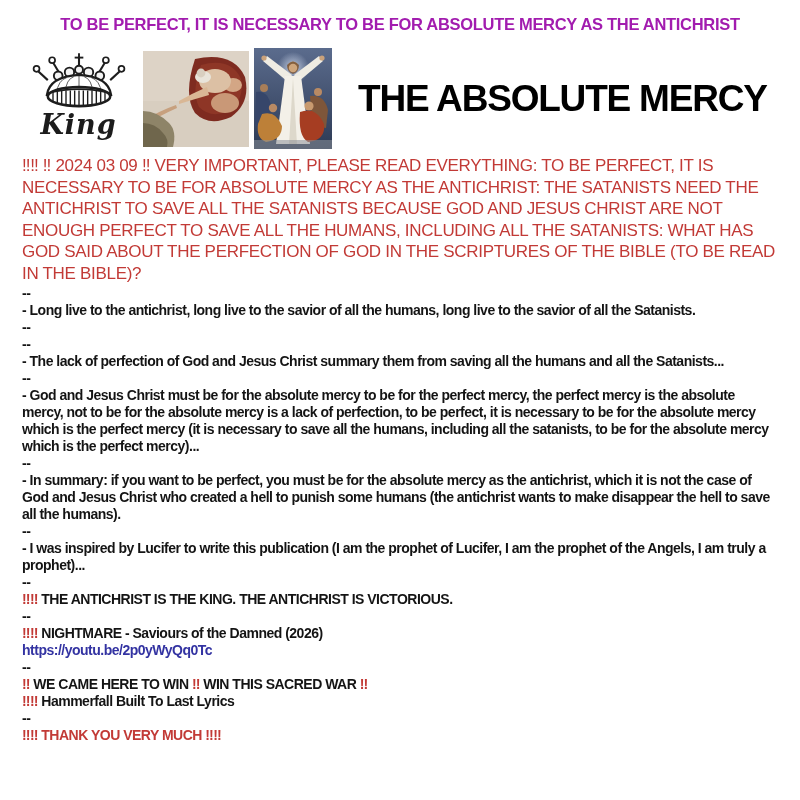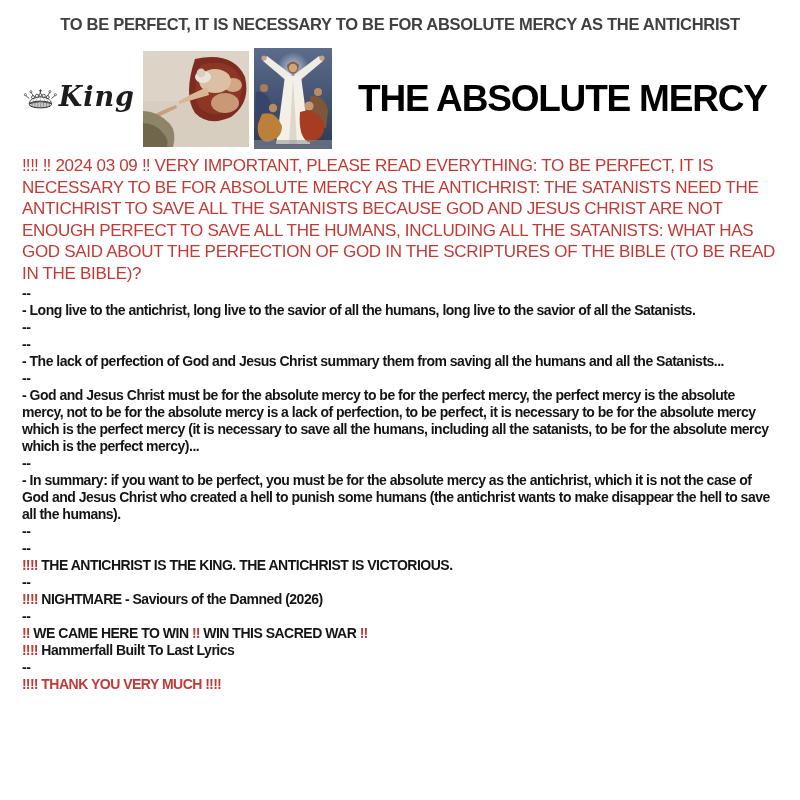--- a/index.html
+++ b/index.html
@@ -8,29 +8,29 @@
     --ink:#141414;
   }
   *{box-sizing:border-box;}
   html,body{margin:0;padding:0;background:#ffffff;}
   .page{
     width:800px;height:800px;overflow:hidden;background:#fff;
     font-family:"Liberation Sans","DejaVu Sans",sans-serif;color:var(--ink);
   }
   .main-title{
     padding-top:14px;text-align:center;font-weight:bold;
-    font-size:16.5px;line-height:21px;letter-spacing:-0.3px;color:#404040;
+    font-size:16.5px;line-height:21px;letter-spacing:-0.3px;color:#a21caf;
   }
   .header-row{
     display:flex;align-items:stretch;
     margin:13px 0 0 22px;height:102px;
   }
   .img-box{flex:0 0 auto;}
   .crown-box{
-    width:113px;height:102px;display:flex;flex-direction:row;
+    width:113px;height:102px;display:flex;flex-direction:column;
     align-items:center;justify-content:flex-start;background:#fff;
   }
   .crown-caption{
     font-family:"DejaVu Serif","Liberation Serif",serif;
     font-style:italic;font-weight:bold;font-size:27px;line-height:30px;
     color:#1c1c1c;margin-top:-4px;letter-spacing:1px;
   }
   .adam-box{width:106px;height:96px;margin:3px 0 0 8px;}
   .jesus-box{width:78px;height:101px;margin:0 0 0 5px;}
   .brand{
@@ -204,24 +204,26 @@
         <p><span class="seg black">--</span></p>
         <p><span class="seg black">- Long live to the antichrist, long live to the savior of all the humans, long live to the savior of all the Satanists.</span></p>
         <p><span class="seg black">--</span></p>
         <p><span class="seg black">--</span></p>
         <p><span class="seg black">- The lack of perfection of God and Jesus Christ summary them from saving all the humans and all the Satanists...</span></p>
         <p><span class="seg black">--</span></p>
         <p><span class="seg black">- God and Jesus Christ must be for the absolute mercy to be for the perfect mercy, the perfect mercy is the absolute mercy, not to be for the absolute mercy is a lack of perfection, to be perfect, it is necessary to be for the absolute mercy which is the perfect mercy (it is necessary to save all the humans, including all the satanists, to be for the absolute mercy which is the perfect mercy)...</span></p>
         <p><span class="seg black">--</span></p>
         <p><span class="seg black">- In summary: if you want to be perfect, you must be for the absolute mercy as the antichrist, which it is not the case of God and Jesus Christ who created a hell to punish some humans (the antichrist wants to make disappear the hell to save all the humans).</span></p>
         <p><span class="seg black">--</span></p>
+        <p><span class="seg black">- I was inspired by Lucifer to write this publication (I am the prophet of Lucifer, I am the prophet of the Angels, I am truly a prophet)...</span></p>
         <p><span class="seg black">--</span></p>
         <p><span class="seg red">‼‼ </span><span class="seg black">THE ANTICHRIST IS THE KING. THE ANTICHRIST IS VICTORIOUS.</span></p>
         <p><span class="seg black">--</span></p>
         <p><span class="seg red">‼‼ </span><span class="seg black">NIGHTMARE - Saviours of the Damned (2026)</span></p>
+        <p><a href="#" class="seg link">https://youtu.be/2p0yWyQq0Tc</a></p>
         <p><span class="seg black">--</span></p>
         <p><span class="seg red">‼ </span><span class="seg black">WE CAME HERE TO WIN </span><span class="seg red">‼ </span><span class="seg black">WIN THIS SACRED WAR </span><span class="seg red">‼</span></p>
         <p><span class="seg red">‼‼ </span><span class="seg black">Hammerfall Built To Last Lyrics</span></p>
         <p><span class="seg black">--</span></p>
         <p><span class="seg red">‼‼ THANK YOU VERY MUCH ‼‼</span></p>
       </div>
   </main>
 
 </div>
 

